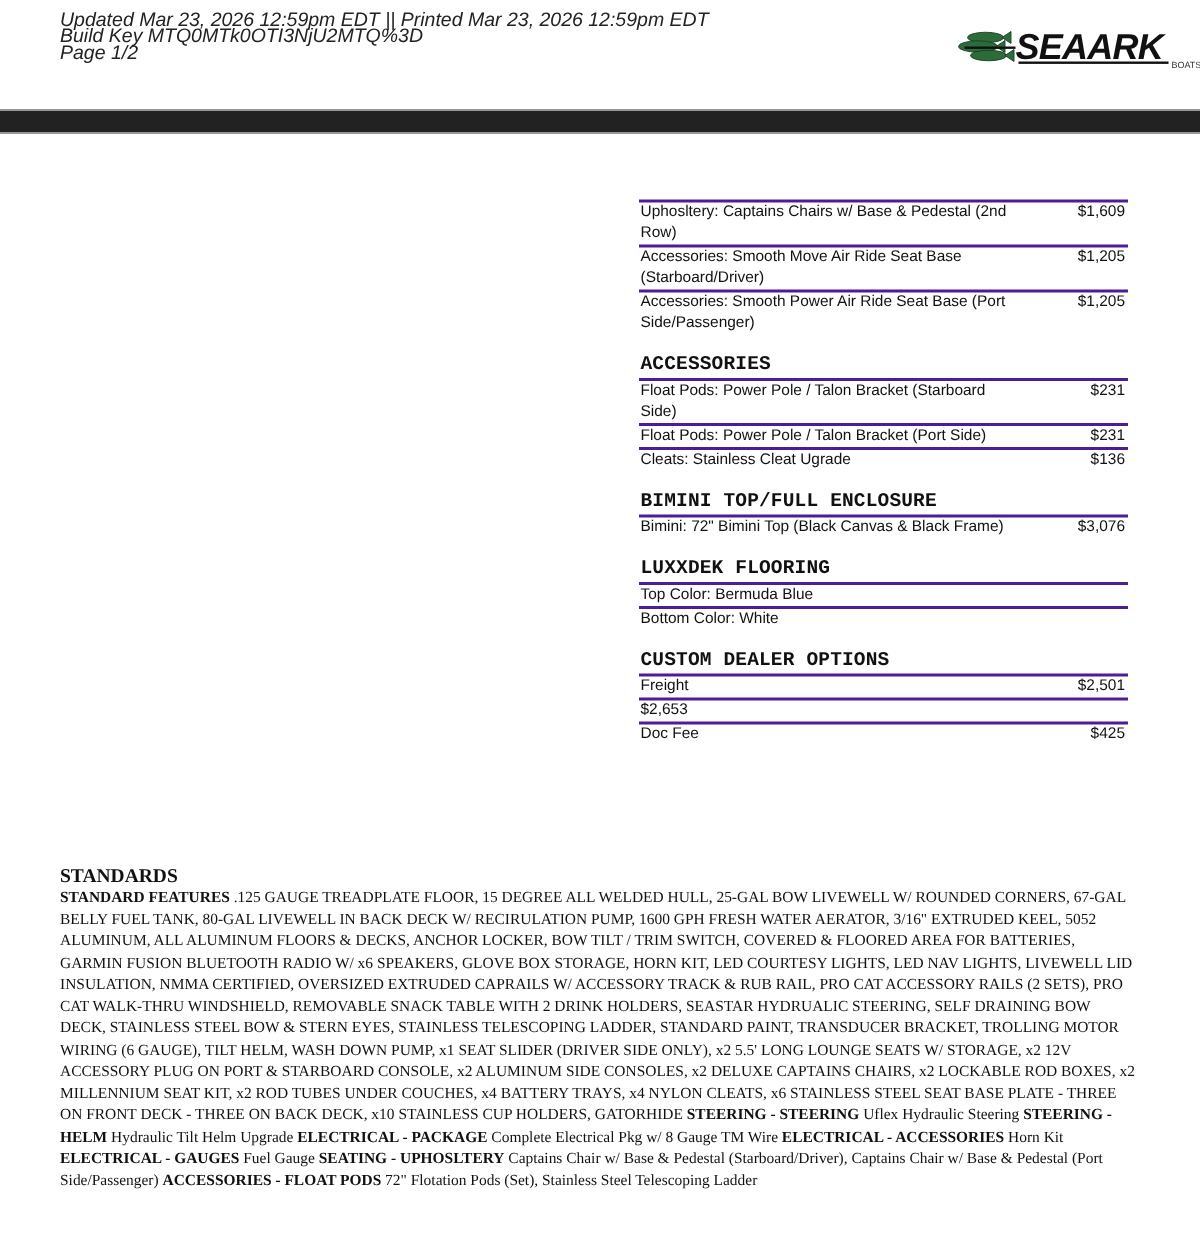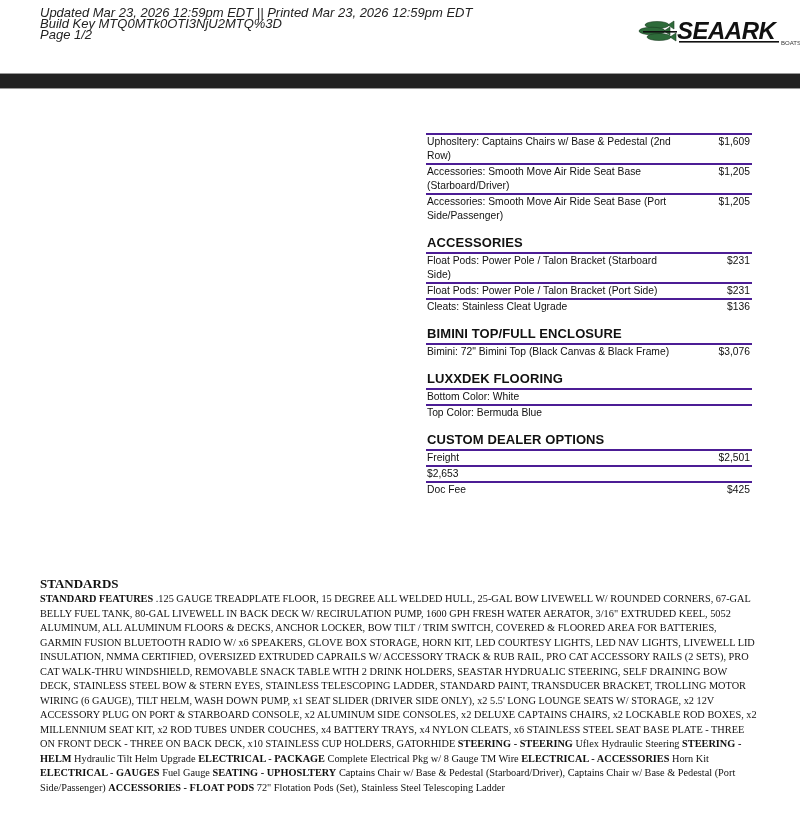--- a/index.html
+++ b/index.html
@@ -5,21 +5,21 @@
   html, body { margin: 0; padding: 0; background: #ffffff; }
   body { width: 800px; height: 838px; position: relative; overflow: hidden; font-family: "Liberation Sans", sans-serif; color: #111; }
   .meta { position: absolute; left: 40px; top: 7px; font-size: 13px; font-style: italic; line-height: 11px; color: #222; }
   .logo { position: absolute; left: 637px; top: 14px; width: 175px; height: 34px; }
   .topbar { position: absolute; left: 0; top: 73px; width: 800px; height: 14px; background: #222; border-top: 1px solid #999; border-bottom: 1px solid #999; }
   .right-col { position: absolute; left: 426px; top: 133px; width: 326px; }
   .row { display: flex; justify-content: space-between; font-size: 10.3px; line-height: 14px; border-top: 2px solid #4c1d95; padding: 0 2px 0 1px; }
   .row .desc { width: 245px; }
   .row .price { text-align: right; white-space: nowrap; }
   .section { margin-top: 12px; }
-  .section h3 { font-size: 13px; font-weight: bold; margin: 0 0 2px 1px; line-height: 15px; letter-spacing: 0.1px; }
+  .section h3 { font-size: 13px; font-weight: bold; margin: 0 0 2px 1px; line-height: 15px; letter-spacing: 0.1px; font-family: Liberation Mono, monospace; }
   .standards { position: absolute; left: 40px; top: 576px; width: 720px; font-family: Liberation Serif, serif; }
   .standards h2 { font-size: 13px; font-weight: bold; margin: 0 0 1px 0; line-height: 15px; }
   .standards p { margin: 0; font-size: 10.3px; line-height: 14.5px; }
   .standards b { font-weight: bold; }
 </style>
 </head>
 <body>
 
 <div class="meta">
   <div>Updated Mar 23, 2026 12:59pm EDT || Printed Mar 23, 2026 12:59pm EDT</div>
@@ -50,21 +50,21 @@
   <div>
     <div class="row">
       <span class="desc">Uphosltery: Captains Chairs w/ Base &amp; Pedestal (2nd Row)</span>
       <span class="price">$1,609</span>
     </div>
     <div class="row">
       <span class="desc">Accessories: Smooth Move Air Ride Seat Base (Starboard/Driver)</span>
       <span class="price">$1,205</span>
     </div>
     <div class="row">
-      <span class="desc">Accessories: Smooth Move Air Ride Seat Base (Port Side/Passenger)</span>
+      <span class="desc">Accessories: Smooth Power Air Ride Seat Base (Port Side/Passenger)</span>
       <span class="price">$1,205</span>
     </div>
   </div>
 
   <div class="section">
     <h3>ACCESSORIES</h3>
     <div class="row">
       <span class="desc">Float Pods: Power Pole / Talon Bracket (Starboard Side)</span>
       <span class="price">$231</span>
     </div>
@@ -82,25 +82,25 @@
     <h3>BIMINI TOP/FULL ENCLOSURE</h3>
     <div class="row">
       <span class="desc">Bimini: 72" Bimini Top (Black Canvas &amp; Black Frame)</span>
       <span class="price">$3,076</span>
     </div>
   </div>
 
   <div class="section">
     <h3>LUXXDEK FLOORING</h3>
     <div class="row">
-      <span class="desc">Bottom Color: White</span>
+      <span class="desc">Top Color: Bermuda Blue</span>
       <span class="price"></span>
     </div>
     <div class="row">
-      <span class="desc">Top Color: Bermuda Blue</span>
+      <span class="desc">Bottom Color: White</span>
       <span class="price"></span>
     </div>
   </div>
 
   <div class="section">
     <h3>CUSTOM DEALER OPTIONS</h3>
     <div class="row">
       <span class="desc">Freight</span>
       <span class="price">$2,501</span>
     </div>

